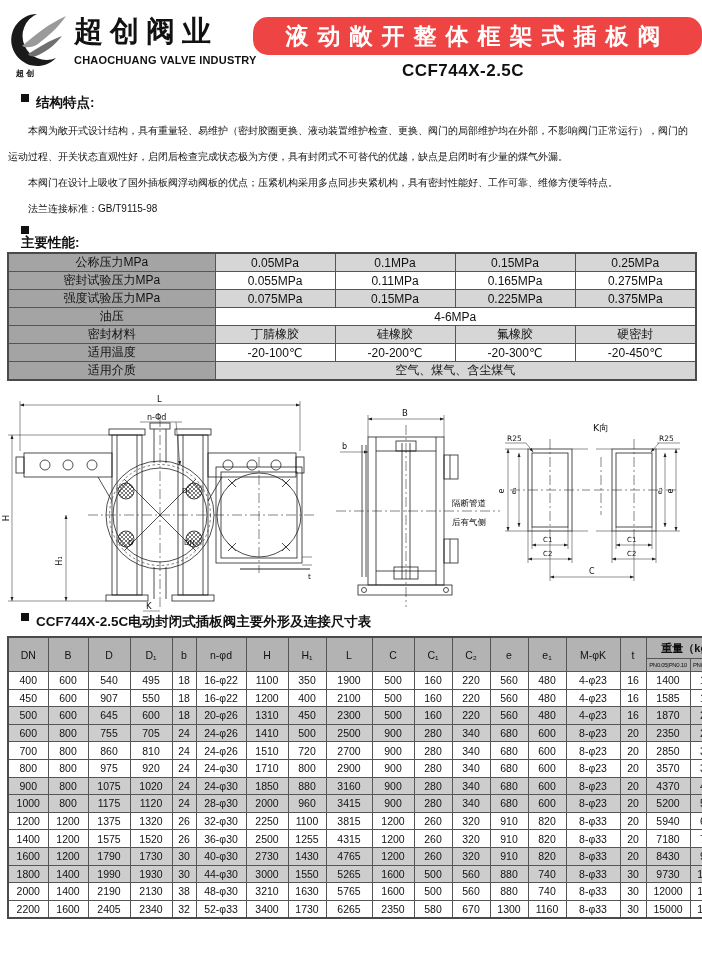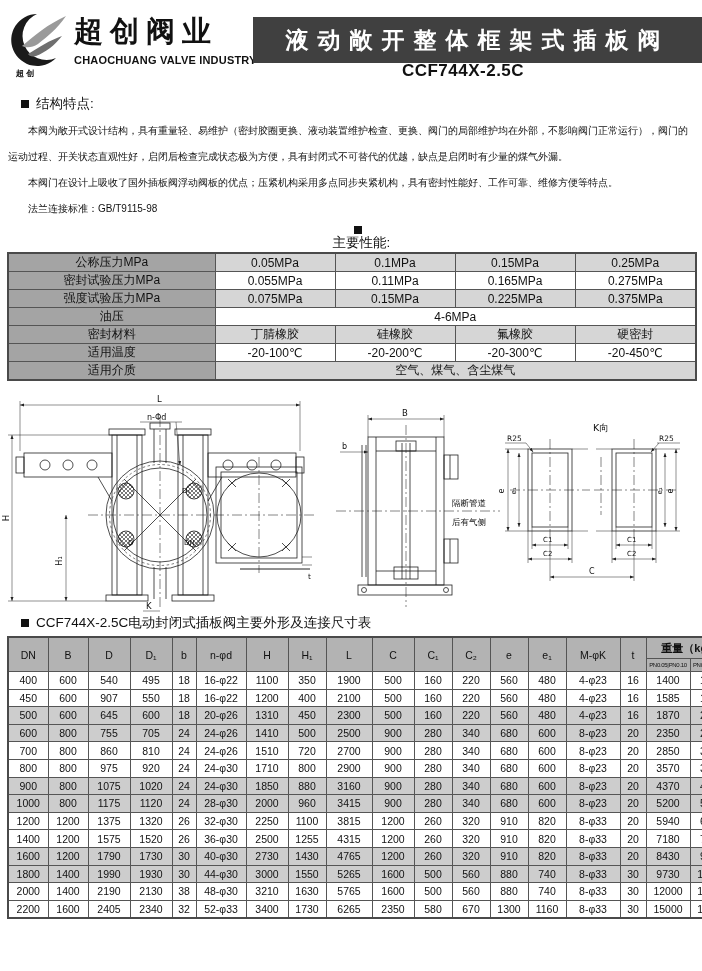--- a/index.html
+++ b/index.html
@@ -5,26 +5,26 @@
   html,body{margin:0;padding:0;background:#fff;}
   body{width:702px;font-family:"Liberation Sans","DejaVu Sans",sans-serif;color:#111;}
   .page{width:702px;height:971px;position:relative;overflow:hidden;background:#fff;}
 
   
   .header{position:relative;height:94px;}
   .logo{position:absolute;left:4px;top:6px;width:66px;height:78px;}
   .company{position:absolute;left:74px;top:12px;width:178px;}
   .company-name{font-size:29px;font-weight:bold;letter-spacing:7px;white-space:nowrap;}
   .company-en{font-size:11px;font-weight:bold;letter-spacing:.2px;margin-top:2px;white-space:nowrap;}
-  .title-bar{position:absolute;left:253px;top:17px;width:449px;height:46px;background:#404040;color:#fff;
-    display:flex;align-items:center;justify-content:center;font-size:23px;font-weight:bold;letter-spacing:9px;white-space:nowrap;}
+  .title-bar{position:absolute;left:253px;top:17px;width:449px;height:38px;background:#ef4444;color:#fff;
+    display:flex;align-items:center;justify-content:center;font-size:23px;font-weight:bold;letter-spacing:9px;white-space:nowrap;border-radius:15px;}
   .model{position:absolute;left:253px;top:61px;width:420px;text-align:center;font-weight:bold;font-size:17px;letter-spacing:.5px;}
 
   
-  .section-heading{display:flex;align-items:center;margin:0 0 0 8px;font-weight:normal;font-size:13.5px;height:20px;padding-left:13px;}
+  .section-heading{display:flex;margin:0 0 0 8px;font-weight:bold;font-size:13.5px;height:20px;padding-left:13px;}
   .bullet{width:8px;height:8px;background:#111;margin-right:7px;flex:0 0 auto;}
 
   
   .features{margin:4px 8px 0 8px;font-size:10px;line-height:26px;}
   .features p{margin:0;text-indent:2em;}
 
   
   .perf-wrap{margin:6px 7px 0 7px;}
   table.perf{width:688px;border-collapse:collapse;table-layout:fixed;font-size:12px;border:2px solid #4a4a4a;}
   table.perf td{border:1px solid #555;text-align:center;height:15.5px;padding:0;overflow:hidden;white-space:nowrap;}

